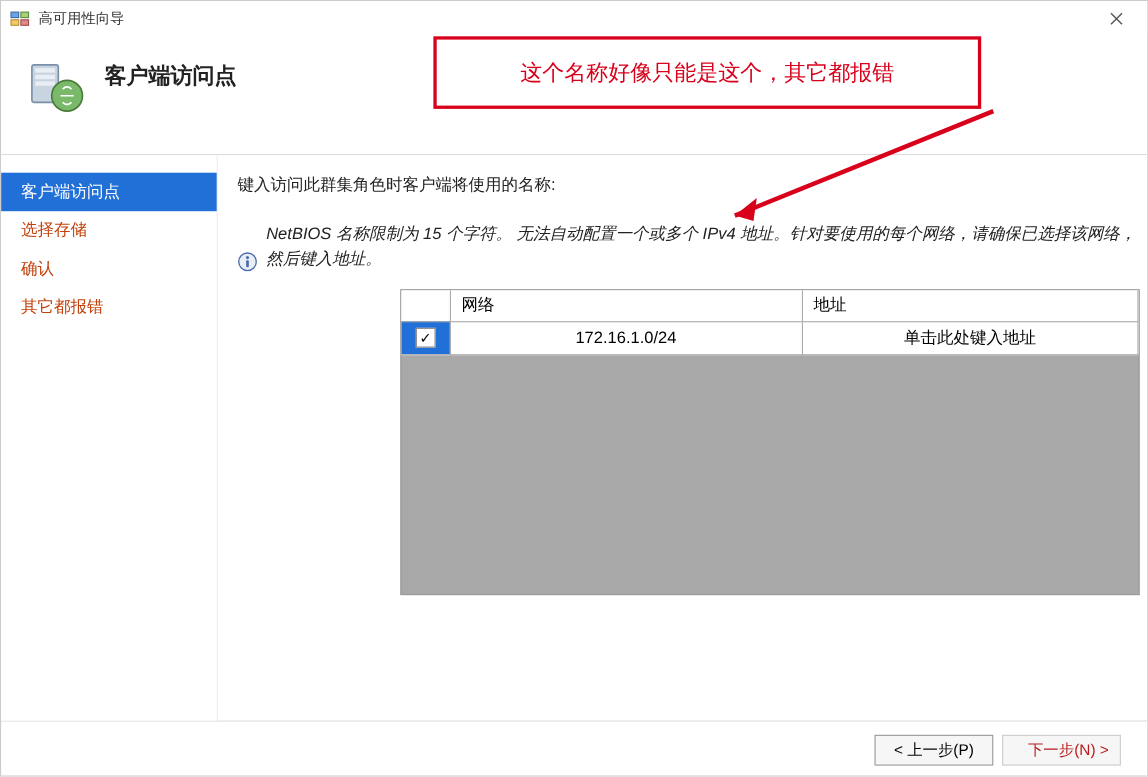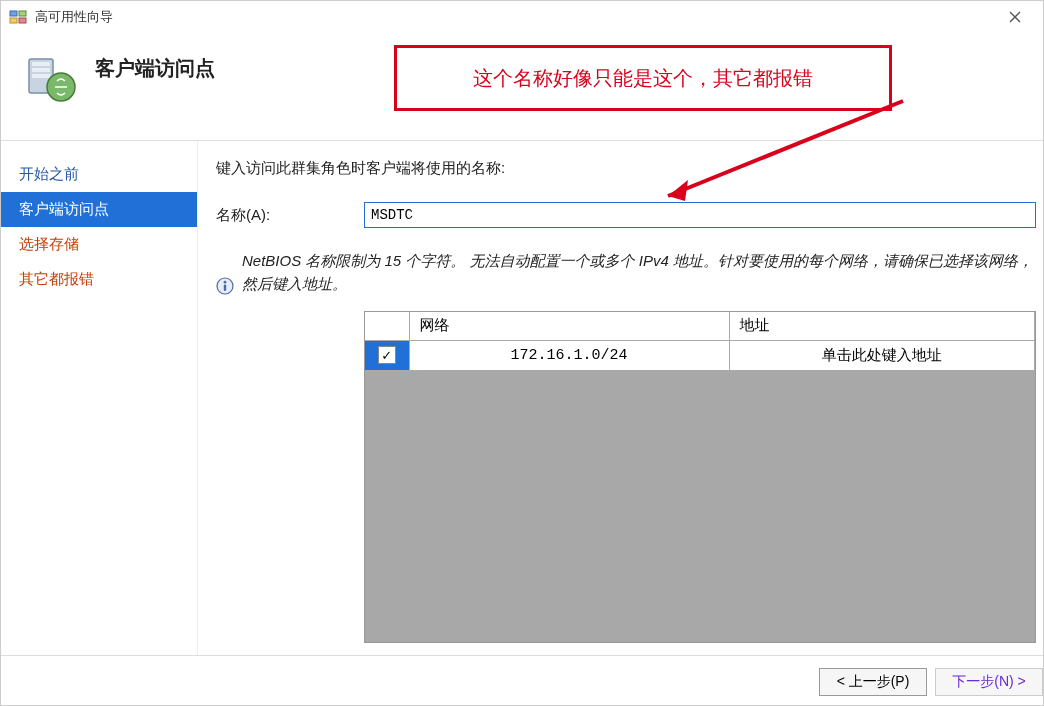--- a/index.html
+++ b/index.html
@@ -55,21 +55,21 @@
   .header-title {
     font-size: 20px;
     color: #222;
     font-weight: bold;
     margin-top: 10px;
   }
 
   .annotation-box {
     position: absolute;
     left: 393px;
-    top: 12px;
+    top: 0px;
     width: 498px;
     height: 66px;
     border: 3px solid #d9001b;
     display: flex;
     align-items: center;
     justify-content: center;
     color: #d9001b;
     font-size: 20px;
     background: #fff;
   }
@@ -143,21 +143,21 @@
   .info-text {
     font-size: 15px;
     color: #222;
     line-height: 1.5;
   }
 
   .table-wrap {
     margin-left: 148px;
     border: 1px solid #999;
     background: #a8a8a8;
-    height: 332px;
+    height: 278px;
   }
   table.net-table {
     width: 100%;
     border-collapse: collapse;
     background: #fff;
     table-layout: fixed;
   }
   table.net-table th {
     background: #fff;
     border: 1px solid #aaa;
@@ -189,54 +189,56 @@
     width: 18px; height: 18px;
     background: #fff;
     border: 1px solid #888;
     display: inline-flex;
     align-items: center;
     justify-content: center;
     font-size: 13px;
     color: #000;
     margin: 0 auto;
   }
-  .net-cell { font-family: Liberation Mono, monospace; margin-left: 16px; }
+  .net-cell { font-family: Liberation Sans, sans-serif; margin-left: 16px; }
 
   .arrow-svg {
     position: absolute;
     left: 260px;
     top: -80px;
     width: 520px;
     height: 170px;
     pointer-events: none;
   }
 
   .button-bar {
     height: 52px;
     border-top: 1px solid #ddd;
     display: flex;
     align-items: center;
     justify-content: flex-end;
+    padding-right: 24px;
     gap: 8px;
   }
   .btn {
     min-width: 108px;
     height: 28px;
     border: 1px solid #999;
     background: #f6f6f6;
     font-size: 14px;
     font-family: inherit;
     cursor: pointer;
     padding: 0 10px;
   }
   .btn:disabled {
-    color: #6d28d9;
+    color: #b91c1c;
     cursor: default;
     background: #f6f6f6;
     border-color: #ccc;
+    text-align: right;
   }
   .btn-cancel { margin-left: 18px; }
 </style>
 </head>
 <body>
 
 <div class="title-bar">
   <span class="title-icon">
     <svg viewBox="0 0 18 18" width="18" height="18">
       <rect x="1" y="3" width="7" height="5" fill="#6aa3e8" stroke="#3a6aa0"></rect>
@@ -268,44 +270,40 @@
   <div class="header-title">客户端访问点</div>
 
   <div class="annotation-box">
     <span>这个名称好像只能是这个，其它都报错</span>
   </div>
 </div>
 
 <div class="content-area">
 
   <div class="sidebar">
-    <div class="sidebar-item">开始之前</div>
     <div class="sidebar-item" data-active="true">客户端访问点</div>
     <div class="sidebar-item" data-disabled="true">选择存储</div>
+    <div class="sidebar-item" data-disabled="true">确认</div>
     <div class="sidebar-item" data-disabled="true">其它都报错</div>
   </div>
 
   <div class="main-panel">
 
     <svg class="arrow-svg" viewBox="0 0 520 170">
       <defs>
         <marker id="ah" markerWidth="14" markerHeight="14" refX="3" refY="7" orient="auto">
           <path d="M0,0 L14,7 L0,14 Z" fill="#d9001b"></path>
         </marker>
       </defs>
       <line x1="445" y1="40" x2="210" y2="135" stroke="#d9001b" stroke-width="4"></line>
       <path d="M210,135 L230,119 L227,140 Z" fill="#d9001b"></path>
     </svg>
 
     <div class="instruction">键入访问此群集角色时客户端将使用的名称:</div>
 
-    <div class="name-row">
-      <div class="name-label">名称(A):</div>
-      <input class="name-input" type="text" value="MSDTC" style="">
-    </div>
 
     <div class="info-row">
       <span class="info-icon">
         <svg viewBox="0 0 18 18" width="18" height="18">
           <circle cx="9" cy="9" r="8" fill="#e8eef8" stroke="#4a6aa8" stroke-width="1.2"></circle>
           <circle cx="9" cy="5.2" r="1.4" fill="#4a6aa8"></circle>
           <rect x="7.8" y="7.5" width="2.4" height="6.5" rx="1" fill="#4a6aa8"></rect>
         </svg>
       </span>
       <div class="info-text">NetBIOS 名称限制为 15 个字符。 无法自动配置一个或多个 IPv4 地址。针对要使用的每个网络，请确保已选择该网络，然后键入地址。</div>

